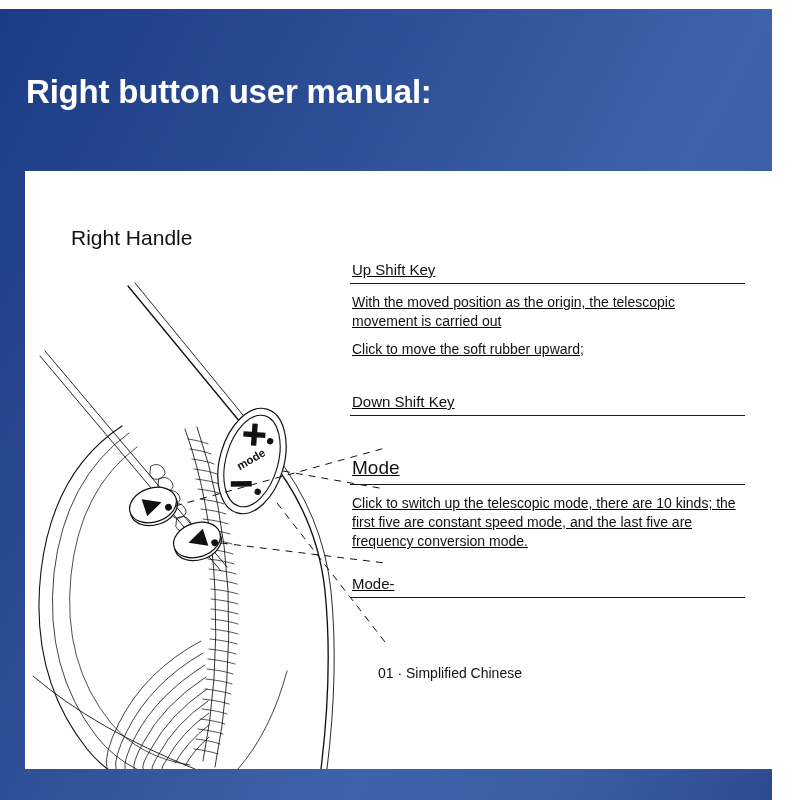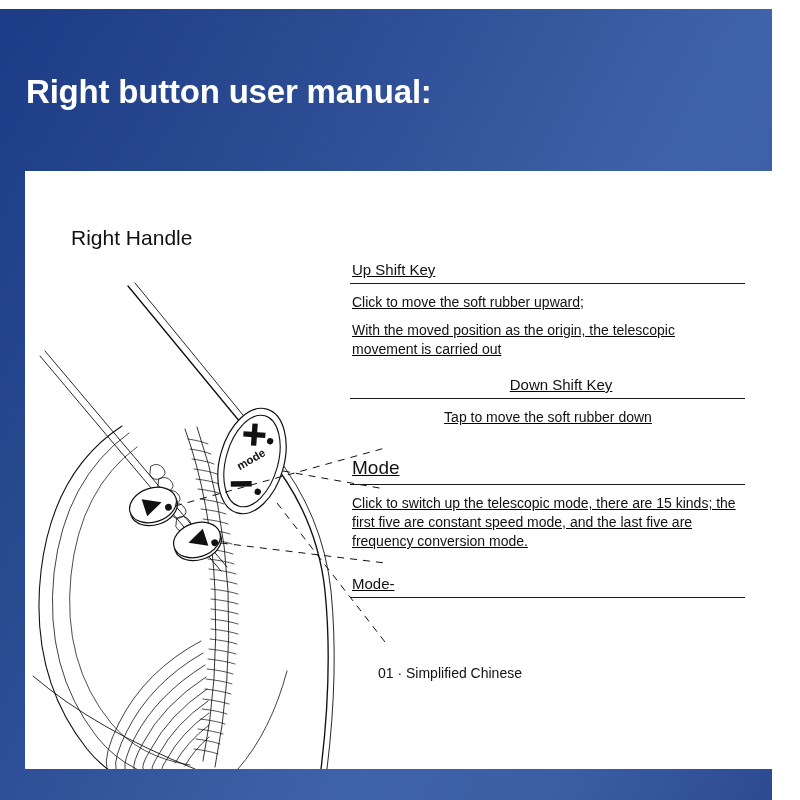--- a/index.html
+++ b/index.html
@@ -231,34 +231,33 @@
       </svg>
 
       <div id="handle-label">Right Handle</div>
     </div>
 
     <div id="spec-list">
 
       <div class="spec-block" style="top:90px;">
         <div class="spec-heading">Up Shift Key</div>
         <div class="spec-rule"></div>
+        <div class="spec-line">With the moved position as the origin, the telescopic movement is carried out</div>
         <div class="spec-line">Click to move the soft rubber upward;</div>
-        <div class="spec-line">With the moved position as the origin, the telescopic movement is carried out</div>
-      </div>
-
-      <div class="spec-block" style="top:205px;text-align:center;">
+      </div>
+
+      <div class="spec-block" style="top:222px;">
         <div class="spec-heading">Down Shift Key</div>
         <div class="spec-rule"></div>
-        <div class="spec-line">Tap to move the soft rubber down</div>
       </div>
 
       <div class="spec-block" style="top:286px;">
         <div class="spec-heading large">Mode</div>
         <div class="spec-rule"></div>
-        <div class="spec-line">Click to switch up the telescopic mode, there are 15 kinds; the first five are constant speed mode, and the last five are frequency conversion mode.</div>
+        <div class="spec-line">Click to switch up the telescopic mode, there are 10 kinds; the first five are constant speed mode, and the last five are frequency conversion mode.</div>
       </div>
 
       <div class="spec-block" style="top:404px;">
         <div class="spec-heading">Mode-</div>
         <div class="spec-rule"></div>
       </div>
 
       <div id="footnote">01 · Simplified Chinese</div>
 
     </div>

